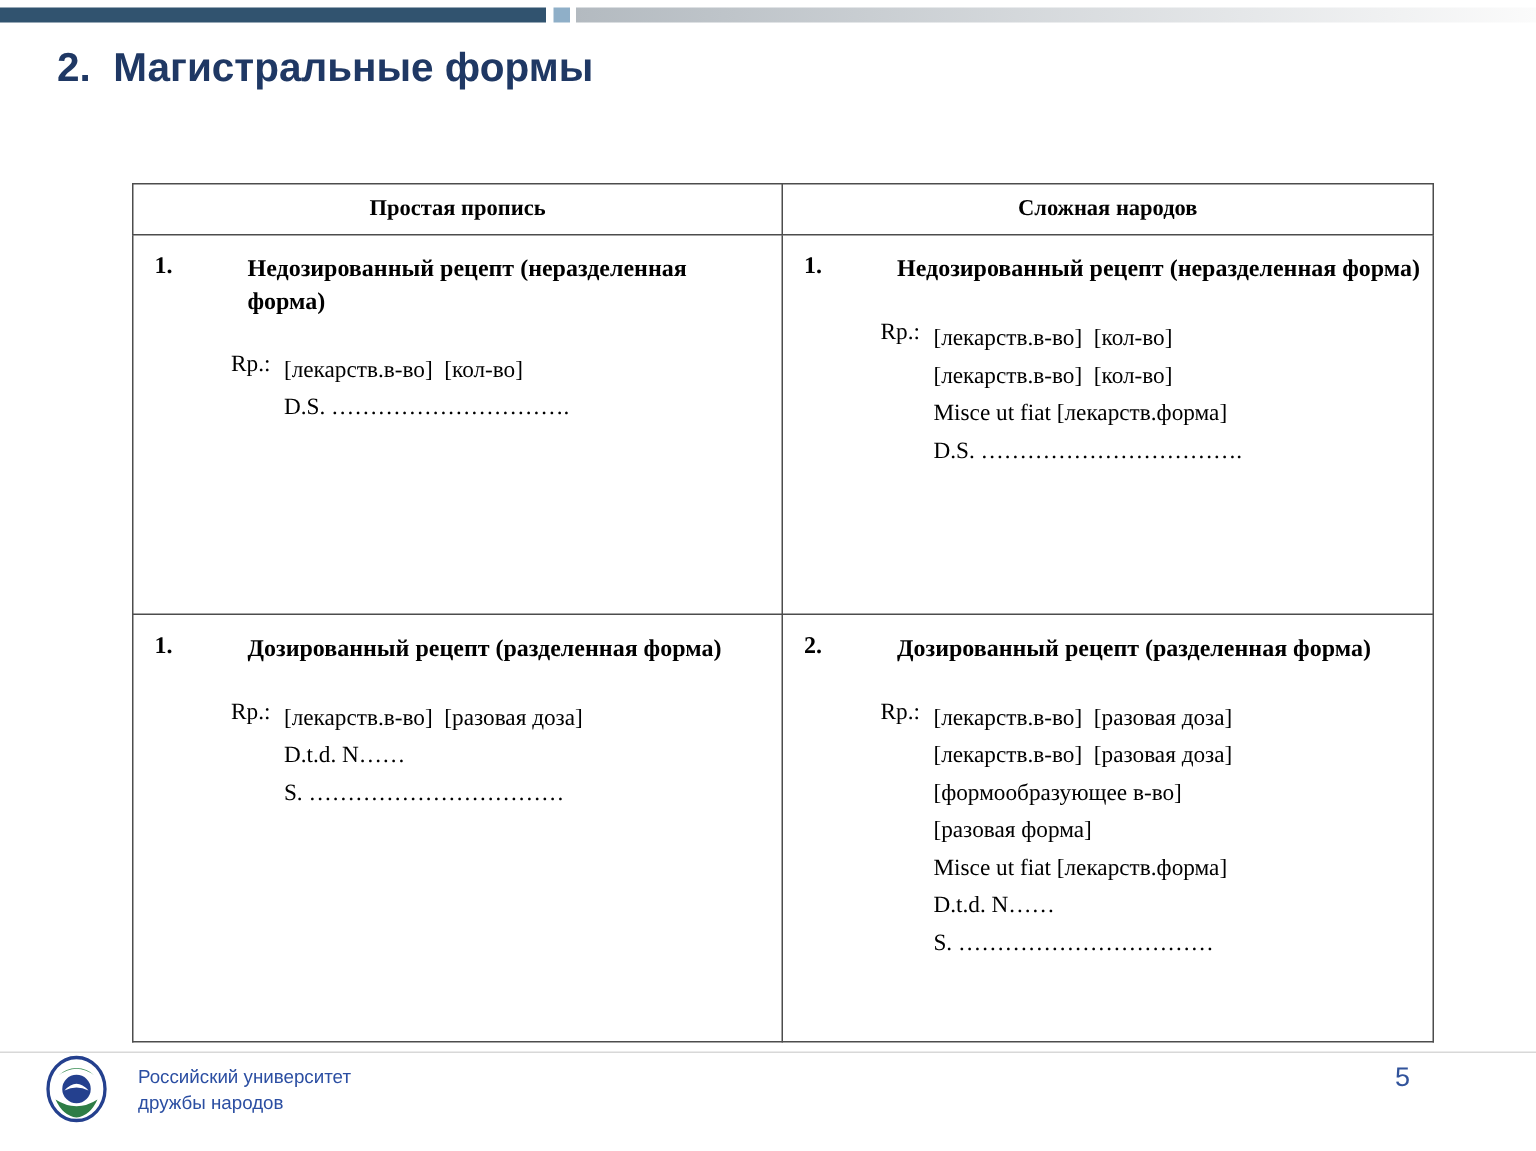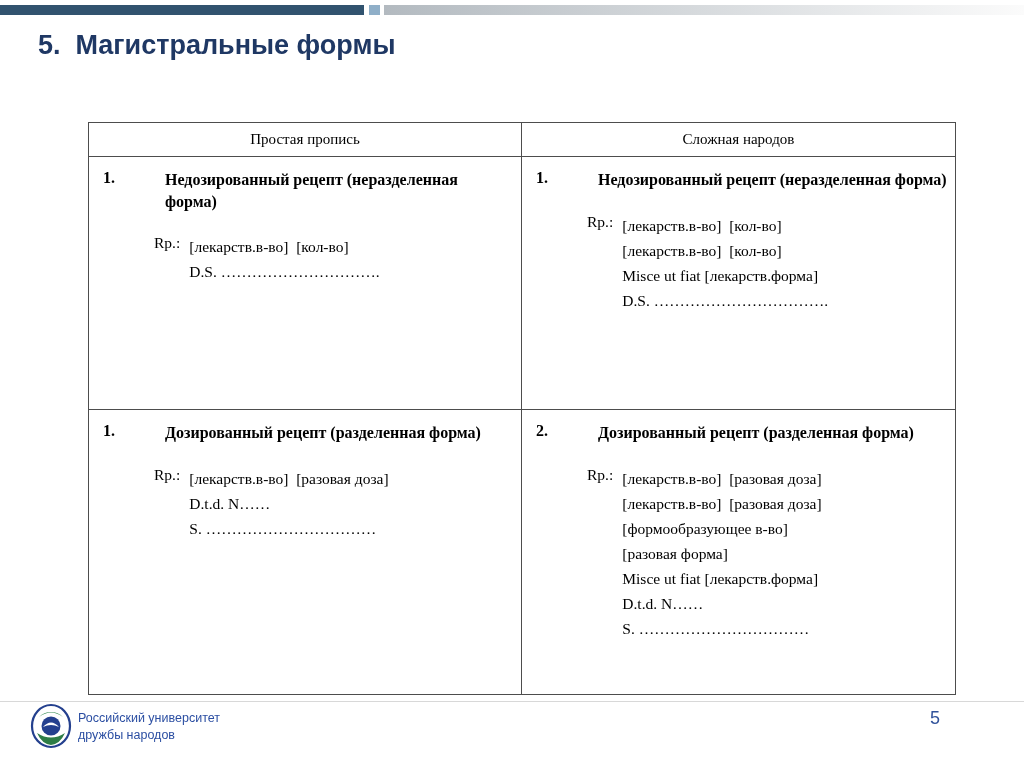--- a/index.html
+++ b/index.html
@@ -43,21 +43,21 @@
     position: absolute; left: 88px; top: 122px;
     width: 867px;
     border-collapse: collapse;
     table-layout: fixed;
   }
   table.rx-table th, table.rx-table td {
     border: 1px solid #4d4d4d;
   }
   table.rx-table th {
     height: 34px;
-    font-size: 15px; font-weight: normal;
+    font-size: 15px; font-weight: bold;
     text-align: center; vertical-align: middle;
   }
   table.rx-table td {
     vertical-align: top;
     padding: 12px 8px 0 14px;
   }
   tr.row-1 { height: 253px; }
   tr.row-2 { height: 285px; }
 
   .item { display: flex; }
@@ -85,39 +85,39 @@
   .footer-rule {
     position: absolute; left: 0; top: 701px;
     width: 1024px; height: 1px;
     background: #d8d8d8;
   }
   .logo {
     position: absolute; left: 30px; top: 703px;
     width: 42px; height: 46px;
   }
   .footer-org {
-    position: absolute; left: 78px; top: 710px;
+    position: absolute; left: 92px; top: 710px;
     font-family: "Liberation Sans", sans-serif;
     font-size: 12.5px; line-height: 1.35;
     color: #2b4ea2;
   }
   .page-number {
     position: absolute; left: 930px; top: 708px;
     font-family: "Liberation Sans", sans-serif;
     font-size: 18px; color: #31539b;
   }
 </style>
 </head>
 <body>
 
 <div class="bar-dark"></div>
 <div class="bar-square"></div>
 <div class="bar-gradient"></div>
 
-<div class="slide-title">5.  Магистральные формы</div>
+<div class="slide-title">2.  Магистральные формы</div>
 
 <table class="rx-table">
   <colgroup>
       <col style="width:433px">
       <col style="width:434px">
     </colgroup>
   <thead>
     <tr>
       <th>Простая пропись</th>
       <th>Сложная народов</th>

